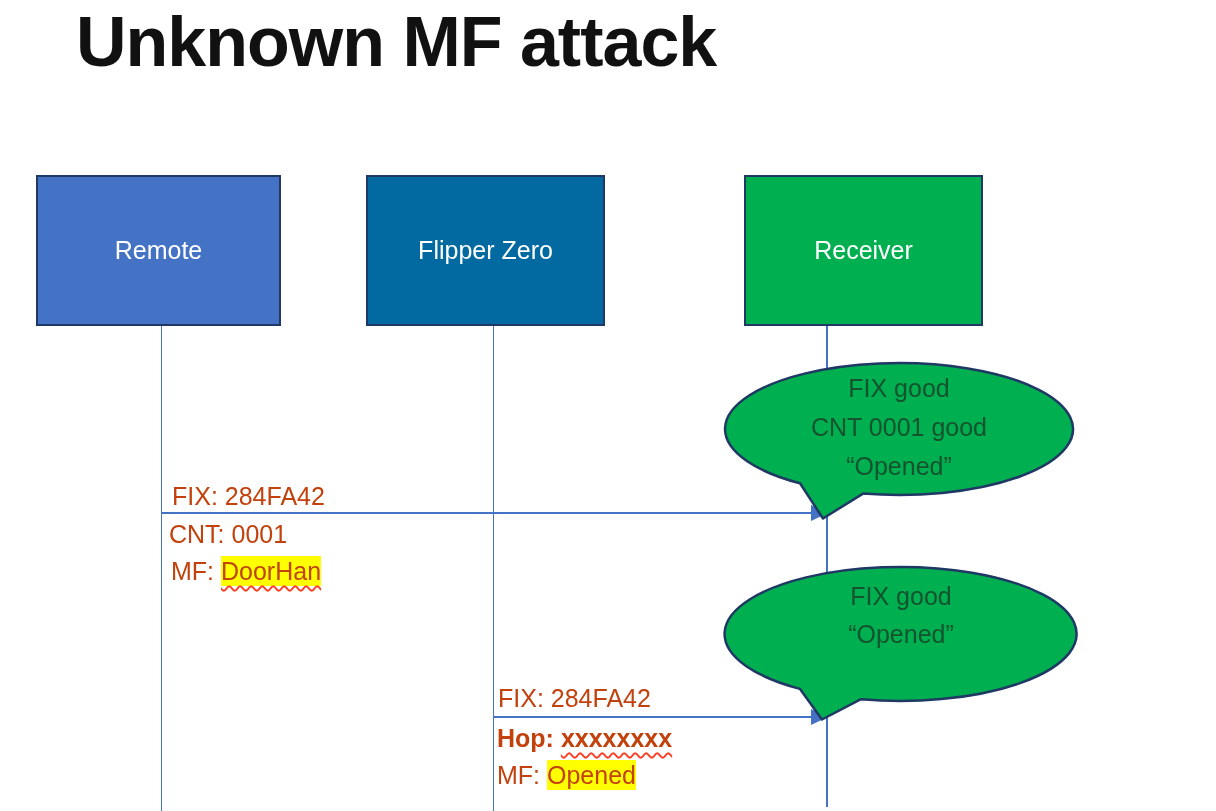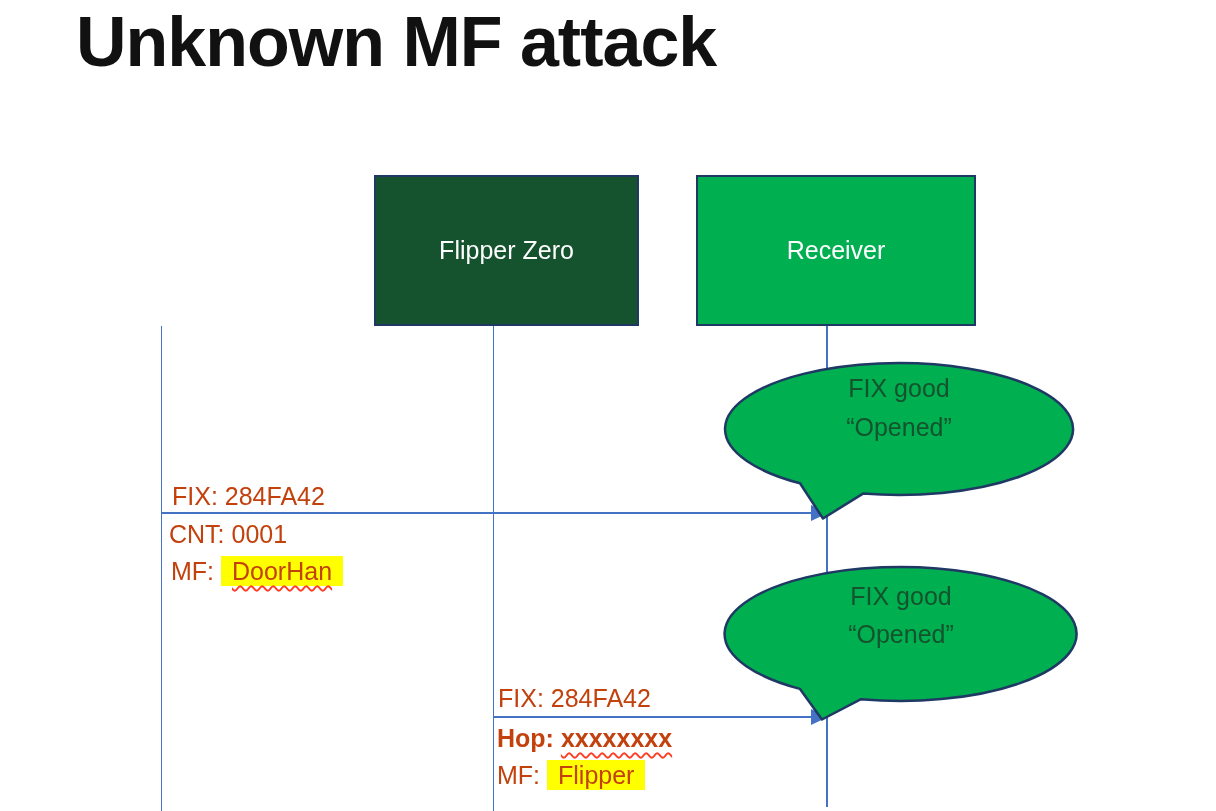--- a/index.html
+++ b/index.html
@@ -31,22 +31,22 @@
     box-sizing: border-box;
     display: flex;
     align-items: center;
     justify-content: center;
     color: #ffffff;
     font-size: 25px;
     white-space: nowrap;
     z-index: 2;
   }
   .actor-remote   { left: 36px;  width: 245px; background: #4472C4; }
-  .actor-flipper  { left: 374px; width: 265px; background: #14532d; }
-  .actor-receiver { left: 696px; width: 280px; background: #00B050; }
+  .actor-flipper  { left: 366px; width: 239px; background: #0369a1; }
+  .actor-receiver { left: 744px; width: 239px; background: #00B050; }
 
   .lifeline {
     width: 1.6px;
     background: #4472C4;
     z-index: 1;
   }
   .lifeline-remote   { left: 160.5px; top: 326px; height: 485px; }
   .lifeline-flipper  { left: 492.5px; top: 326px; height: 485px; }
   .lifeline-receiver { left: 826px;   top: 326px; height: 481px; }
 
@@ -75,21 +75,21 @@
     white-space: nowrap;
     z-index: 4;
   }
   .m1-fix { left: 172px; top: 480px; }
   .m1-cnt { left: 169px; top: 518px; }
   .m1-mf  { left: 171px; top: 555px; }
   .m2-fix { left: 498px; top: 682px; }
   .m2-hop { left: 497px; top: 722px; font-weight: bold; }
   .m2-mf  { left: 497px; top: 759px; }
 
-  .hl { background: #FFFF00; padding: 1px 11px; }
+  .hl { background: #FFFF00; padding: 1px 0; }
   .sq {
     text-decoration-line: underline;
     text-decoration-style: wavy;
     text-decoration-color: #FF3B21;
     text-decoration-thickness: 1.5px;
     text-underline-offset: 5px;
     text-decoration-skip-ink: none;
   }
 
   .callout-svg {
@@ -109,20 +109,23 @@
   .callout-text-1 { left: 739px; top: 369px; line-height: 39px; }
   .callout-text-2 { left: 741px; top: 577px; line-height: 38px; }
 </style>
 </head>
 <body>
 
 <div class="slide">
 
   <div class="abs slide-title">Unknown MF attack</div>
 
+  <div class="abs actor-box actor-remote">
+    <span>Remote</span>
+  </div>
   <div class="abs actor-box actor-flipper">
     <span>Flipper Zero</span>
   </div>
   <div class="abs actor-box actor-receiver">
     <span>Receiver</span>
   </div>
 
   <div class="abs lifeline lifeline-remote"></div>
   <div class="abs lifeline lifeline-flipper"></div>
   <div class="abs lifeline lifeline-receiver"></div>
@@ -130,29 +133,30 @@
   <div class="abs msg-line msg-line-1"></div>
   <div class="abs arrowhead arrowhead-1"></div>
   <div class="abs msg-label m1-fix">FIX: 284FA42</div>
   <div class="abs msg-label m1-cnt"><span>CNT: </span><span>0001</span></div>
   <div class="abs msg-label m1-mf"><span>MF: </span><span class="hl sq">DoorHan</span></div>
 
   <div class="abs msg-line msg-line-2"></div>
   <div class="abs arrowhead arrowhead-2"></div>
   <div class="abs msg-label m2-fix">FIX: 284FA42</div>
   <div class="abs msg-label m2-hop"><span>Hop: </span><span class="sq">xxxxxxxx</span></div>
-  <div class="abs msg-label m2-mf"><span>MF: </span><span class="hl">Flipper</span></div>
+  <div class="abs msg-label m2-mf"><span>MF: </span><span class="hl">Opened</span></div>
 
   <svg class="abs callout-svg" viewBox="0 0 1216 811">
     <path d="M 800 483.3 A 174 66 0 1 1 863 493.6 L 823 518.5 Z" fill="#00B050" stroke="#1F3864" stroke-width="2.5" stroke-linejoin="round"></path>
     <path d="M 800 688.9 A 176 67 0 1 1 861 699.2 L 822 719.5 Z" fill="#00B050" stroke="#1F3864" stroke-width="2.5" stroke-linejoin="round"></path>
   </svg>
 
   <div class="abs callout-text callout-text-1">
     <div>FIX good</div>
+    <div>CNT 0001 good</div>
     <div>“Opened”</div>
   </div>
 
   <div class="abs callout-text callout-text-2">
     <div>FIX good</div>
     <div>“Opened”</div>
   </div>
 
 </div>
 

